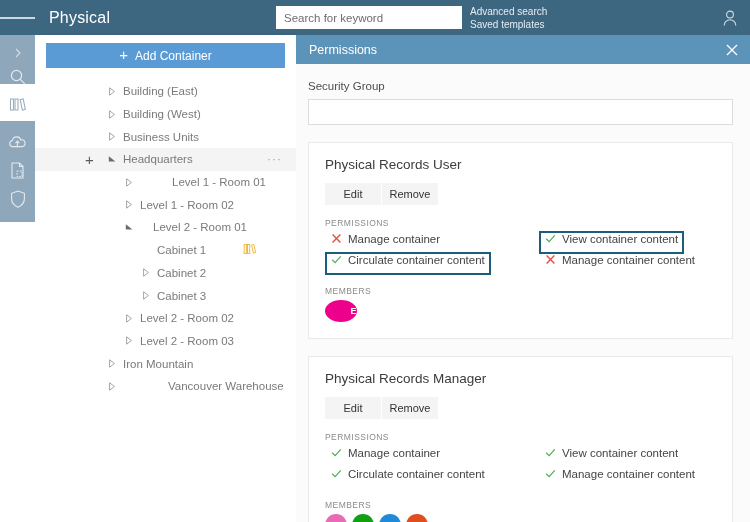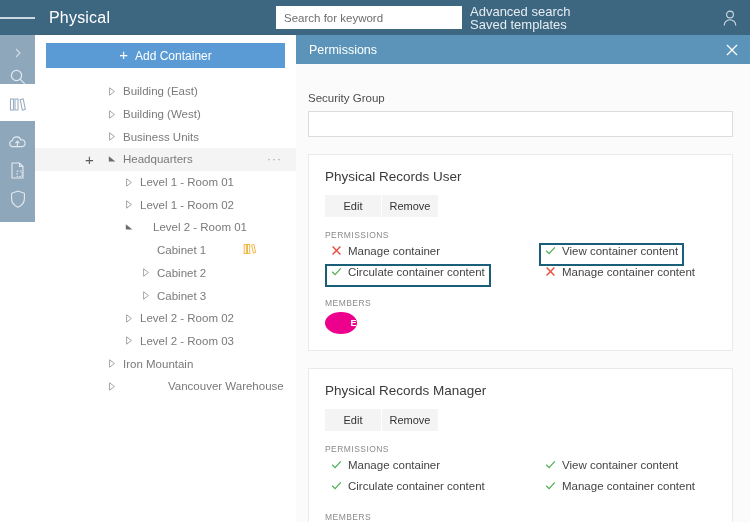--- a/index.html
+++ b/index.html
@@ -20,21 +20,21 @@
   .hamburger span { display:block; width:15px; height:2px; background:#cdd9e2; margin:1.5px 0; }
   .app-title { color:#ffffff; font-size:16px; font-weight:400; margin-left:14px; letter-spacing:.2px; }
   .search-box {
     position:absolute; left:276px; top:6px; width:186px; height:23px;
     background:#ffffff; border:1px solid #ffffff; outline:none;
     font-family:"Liberation Sans", sans-serif; font-size:11.5px; color:#333;
     padding:0 7px;
   }
   .search-box::placeholder { color:#6d6d6d; }
   .adv-links { position:absolute; left:470px; top:5px; line-height:13px; }
-  .adv-links a { display:block; color:#e6edf2; font-size:13px; text-decoration:none; cursor:pointer; }
+  .adv-links a { display:block; color:#e6edf2; font-size:10px; text-decoration:none; cursor:pointer; }
   .user-icon { position:absolute; right:10px; top:8px; width:20px; height:20px; cursor:pointer; }
 
   
   .rail { position:absolute; left:0; top:35px; width:35px; height:487px; background:#ffffff; }
   .rail-block { background:#8fa7bb; }
   .rail-top { position:absolute; left:0; top:0; width:35px; height:49px; }
   .rail-bottom { position:absolute; left:0; top:86px; width:35px; height:101px; }
   .rail-ico {
     position:absolute; left:0; width:35px; height:35px;
     display:flex; align-items:center; justify-content:center; cursor:pointer;
@@ -82,21 +82,21 @@
     position:absolute; left:0; top:0; width:454px; height:29px;
     background:#5b94b8; display:flex; align-items:center;
   }
   .perm-header-title { color:#ffffff; font-size:12.5px; margin-left:13px; }
   .perm-close {
     position:absolute; right:10px; top:50%; transform:translateY(-50%);
     width:16px; height:16px; cursor:pointer;
   }
   .perm-body { position:absolute; left:0; top:29px; width:454px; height:458px; padding:0 12px; }
 
-  .sg-label { font-size:11.5px; color:#4d4d4d; margin-top:28px; }
+  .sg-label { font-size:11.5px; color:#4d4d4d; margin-top:16px; }
   .sg-input {
     display:block; margin-top:7px; width:425px; height:26px;
     border:1px solid #dcdcdc; background:#ffffff; outline:none;
     font-family:"Liberation Sans", sans-serif; font-size:11.5px; color:#333;
     padding:0 7px;
   }
 
   .card {
     position:relative; margin-top:17px; width:425px;
     background:#ffffff; border:1px solid #eaeaea; padding:14px 16px 16px 16px;
@@ -239,21 +239,21 @@
         <div class="tree-row hovered" style="padding-left: 72px;">
           <span class="tw">
             <svg width="9" height="8" viewBox="0 0 9 8">
               <path d="M0.8 1.2 L7.4 6.6 L0.8 6.6 Z" fill="#6b6b6b"></path>
             </svg>
           </span>
           <span class="tree-label">Headquarters</span>
           <span class="row-plus">+</span>
           <span class="row-dots">···</span>
         </div>
-        <div class="tree-row" style="padding-left: 89px;">
+        <div class="tree-row" style="padding-left: 89px; gap: 32px;">
           <span class="tw">
             <svg width="8" height="9" viewBox="0 0 8 9">
               <path d="M1.6 0.8 L6.4 4.5 L1.6 8.2 Z" fill="none" stroke="#9a9a9a" stroke-width="0.9"></path>
             </svg>
           </span>
           <span class="tree-label">Level 1 - Room 01</span>
         </div>
         <div class="tree-row" style="padding-left: 89px;">
           <span class="tw">
             <svg width="8" height="9" viewBox="0 0 8 9">

